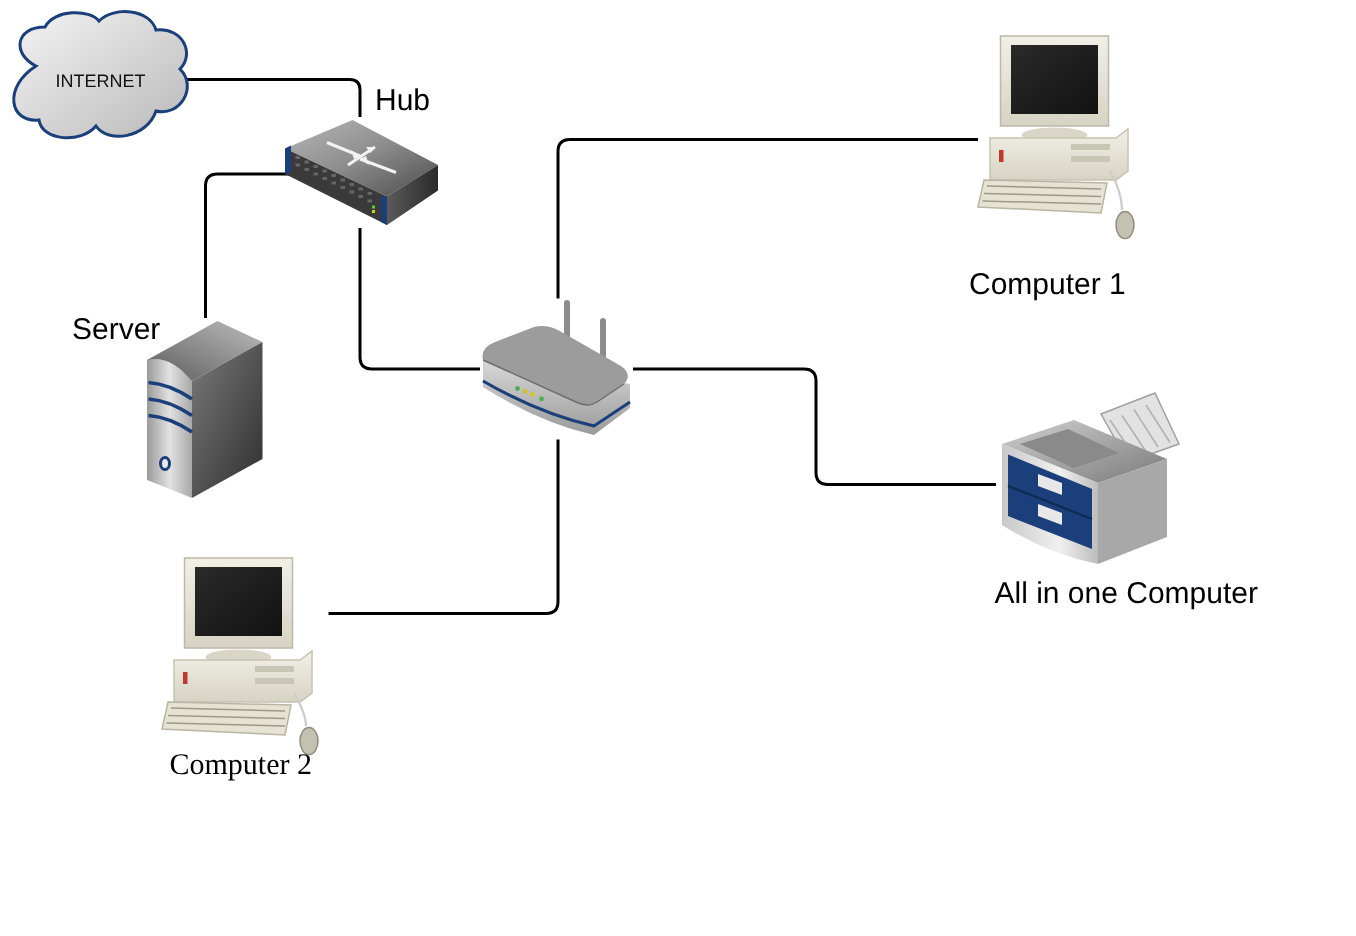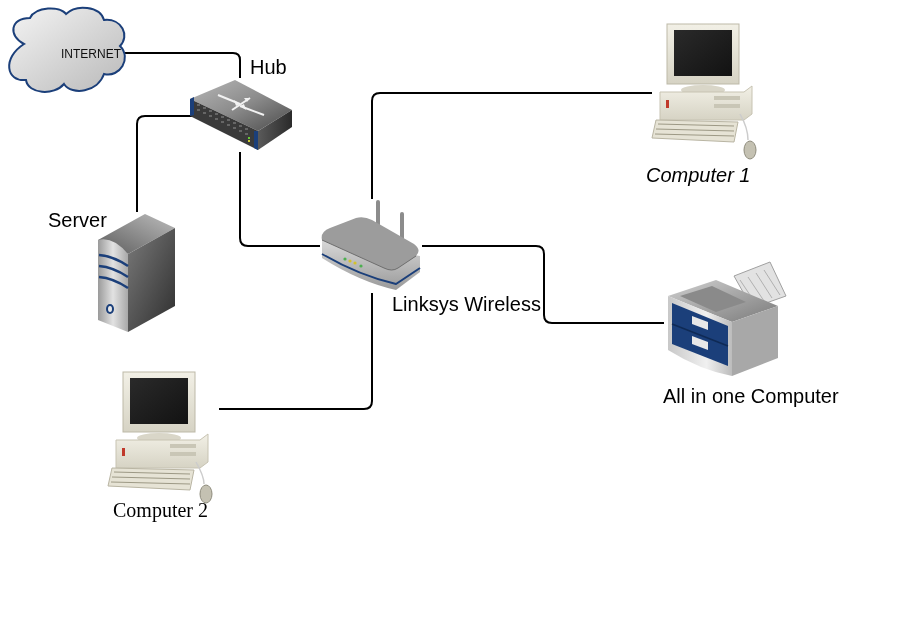--- a/index.html
+++ b/index.html
@@ -229,21 +229,20 @@
 
     <polygon points="732,322 778,306 778,358 732,376" fill="#a8a8a8"></polygon>
 
     <polygon points="672,303 728,326 728,366 672,344" fill="#1b3f7a"></polygon>
     <line x1="672" y1="324" x2="728" y2="346" stroke="#0f2a55" stroke-width="1.5"></line>
     <polygon points="692,316 708,322 708,330 692,324" fill="#e8e8e8"></polygon>
     <polygon points="692,336 708,342 708,350 692,344" fill="#e8e8e8"></polygon>
   </g>
 </svg>
 
-<span class="cloud-lbl" style="left:37px; top:47px;margin-left:24px;">INTERNET</span>
+<span class="cloud-lbl" style="left:37px; top:47px;">INTERNET</span>
 <span class="lbl" style="left:250px; top:57px;">Hub</span>
 <span class="lbl" style="left:20px; top:210px;margin-left:28px;">Server</span>
 <div class="lbl center" style="left:392px; top:294px; width:136px;">
-  <div>Linksys Wireless</div>
 </div>
-<span class="lbl" style="left:646px; top:165px;font-style:italic;">Computer 1</span>
+<span class="lbl" style="left:646px; top:180px;">Computer 1</span>
 <span class="lbl" style="left:663px; top:386px;">All in one Computer</span>
 <span class="lbl" style="left:113px; top:500px;font-family:Liberation Serif, serif;">Computer 2</span>
 
 </body></html>

